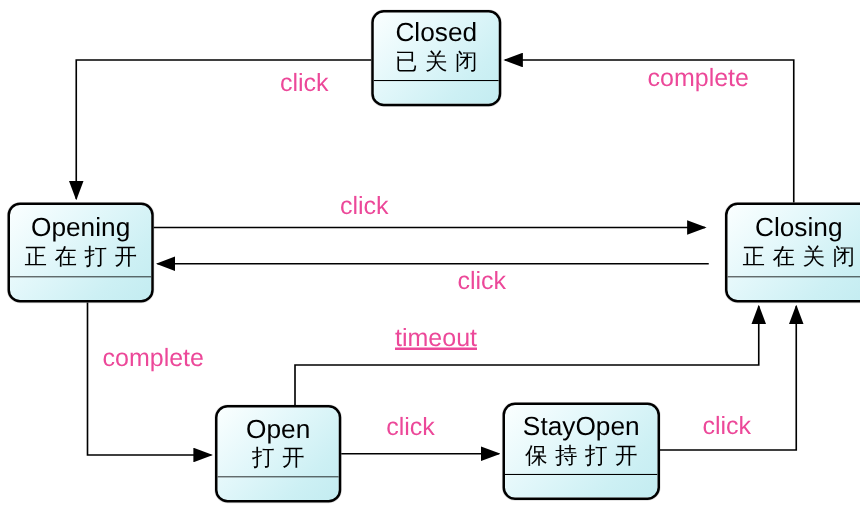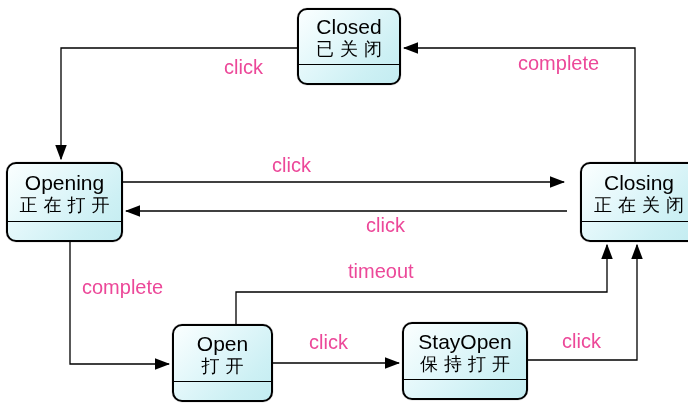--- a/index.html
+++ b/index.html
@@ -40,21 +40,21 @@
   .st-opening {left:6px;  top:162px;width:117px;height:80px;}
   .st-closing {left:580px;top:162px;width:118px;height:80px;}
   .st-open    {left:172px;top:324px;width:101px;height:78px;}
   .st-stayopen{left:402px;top:322px;width:126px;height:78px;}
   
   .lbl-0{left:224px;top:56px;}
   .lbl-1{left:518px;top:52px;}
   .lbl-2{left:272px;top:154px;}
   .lbl-3{left:366px;top:214px;}
   .lbl-4{left:82px; top:276px;}
-  .lbl-5{left:348px;top:260px;}
+  .lbl-5{left:316px;top:260px;text-decoration:underline;}
   .lbl-6{left:309px;top:331px;}
   .lbl-7{left:562px;top:330px;}
 </style>
 </head>
 <body>
 
 <div class="canvas">
 
   <svg class="edges" viewBox="0 0 688 411" xmlns="http://www.w3.org/2000/svg">
     <defs>

